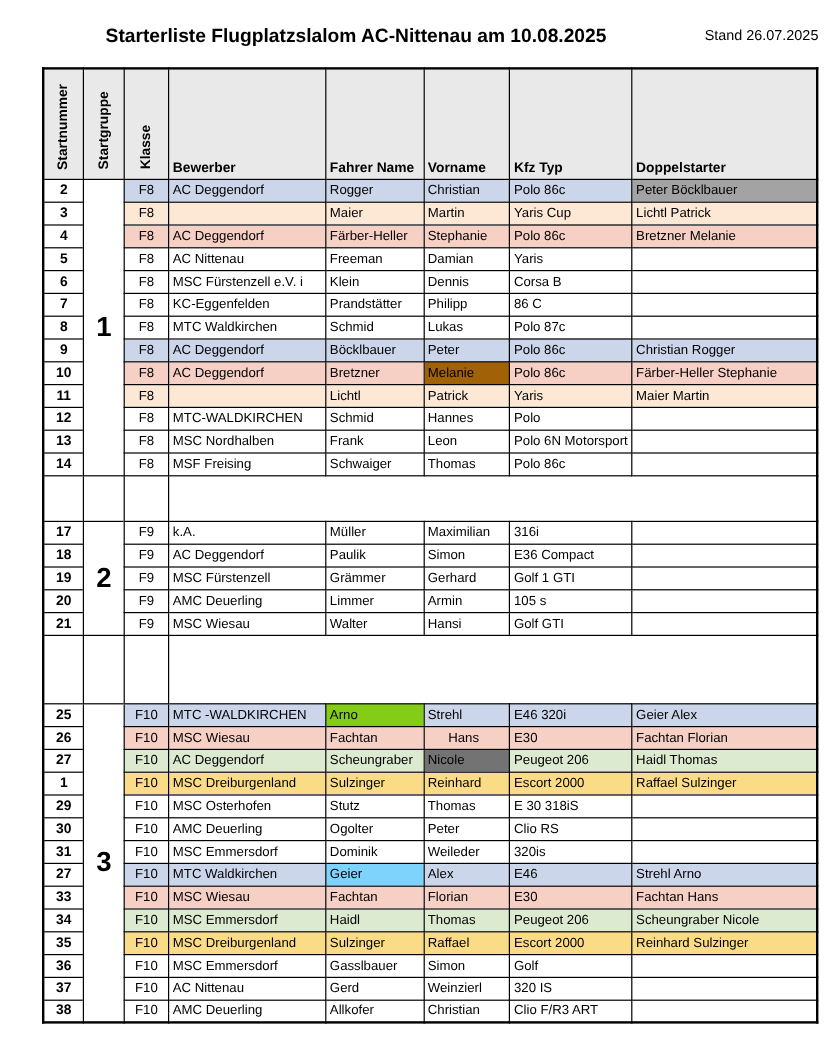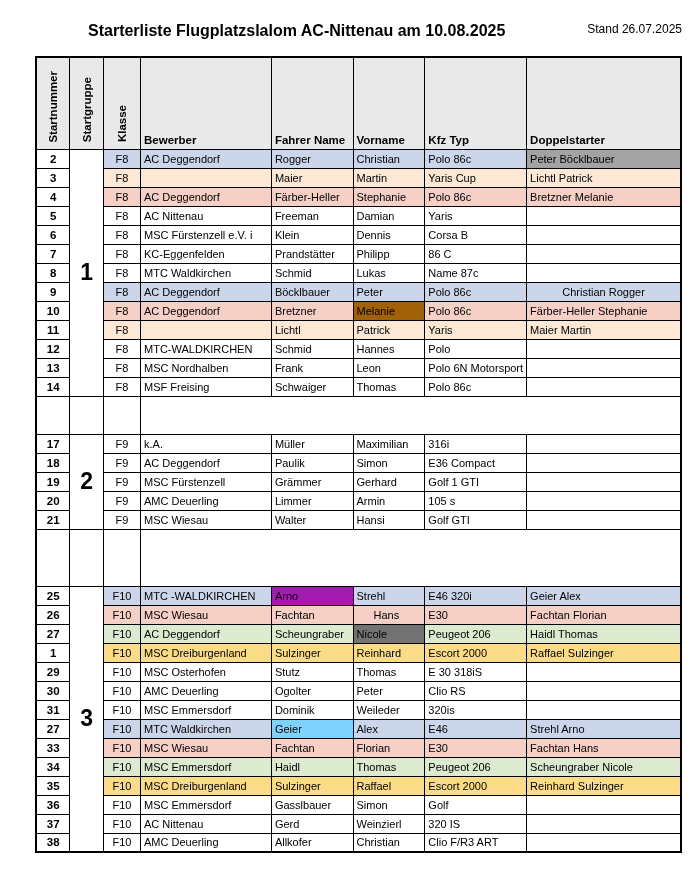--- a/index.html
+++ b/index.html
@@ -113,31 +113,31 @@
           <td class="vn">Philipp</td>
           <td class="kfz">86 C</td>
           <td class="dp"></td>
         </tr>
         <tr>
           <td class="nr">8</td>
           <td class="kl">F8</td>
           <td class="bw">MTC Waldkirchen</td>
           <td class="fn">Schmid</td>
           <td class="vn">Lukas</td>
-          <td class="kfz">Name 87c</td>
+          <td class="kfz">Polo 87c</td>
           <td class="dp"></td>
         </tr>
         <tr>
           <td class="nr">9</td>
           <td class="kl" style="background: rgb(204, 214, 234);">F8</td>
           <td class="bw" style="background: rgb(204, 214, 234);">AC Deggendorf</td>
           <td class="fn" style="background: rgb(204, 214, 234);">Böcklbauer</td>
           <td class="vn" style="background: rgb(204, 214, 234);">Peter</td>
           <td class="kfz" style="background: rgb(204, 214, 234);">Polo 86c</td>
-          <td class="dp" style="background: rgb(204, 214, 234); text-align: center;">Christian Rogger</td>
+          <td class="dp" style="background: rgb(204, 214, 234);">Christian Rogger</td>
         </tr>
         <tr>
           <td class="nr">10</td>
           <td class="kl" style="background: rgb(246, 207, 197);">F8</td>
           <td class="bw" style="background: rgb(246, 207, 197);">AC Deggendorf</td>
           <td class="fn" style="background: rgb(246, 207, 197);">Bretzner</td>
           <td class="vn" style="background: #a16207;">Melanie</td>
           <td class="kfz" style="background: rgb(246, 207, 197);">Polo 86c</td>
           <td class="dp" style="background: rgb(246, 207, 197);">Färber-Heller Stephanie</td>
         </tr>
@@ -233,21 +233,21 @@
           <td class="gs"></td>
           <td class="gs"></td>
           <td class="gs"></td>
           <td colspan="5" class="gw"></td>
         </tr>
         <tr>
           <td class="nr">25</td>
           <td class="grp" rowspan="14">3</td>
           <td class="kl" style="background: rgb(204, 214, 234);">F10</td>
           <td class="bw" style="background: rgb(204, 214, 234);">MTC -WALDKIRCHEN</td>
-          <td class="fn" style="background: #a21caf;">Arno</td>
+          <td class="fn" style="background: #84cc16;">Arno</td>
           <td class="vn" style="background: rgb(204, 214, 234);">Strehl</td>
           <td class="kfz" style="background: rgb(204, 214, 234);">E46 320i</td>
           <td class="dp" style="background: rgb(204, 214, 234);">Geier Alex</td>
         </tr>
         <tr>
           <td class="nr">26</td>
           <td class="kl" style="background: rgb(246, 207, 197);">F10</td>
           <td class="bw" style="background: rgb(246, 207, 197);">MSC Wiesau</td>
           <td class="fn" style="background: rgb(246, 207, 197);">Fachtan</td>
           <td class="vn" style="background: rgb(246, 207, 197); padding-left: 20px;">Hans</td>

